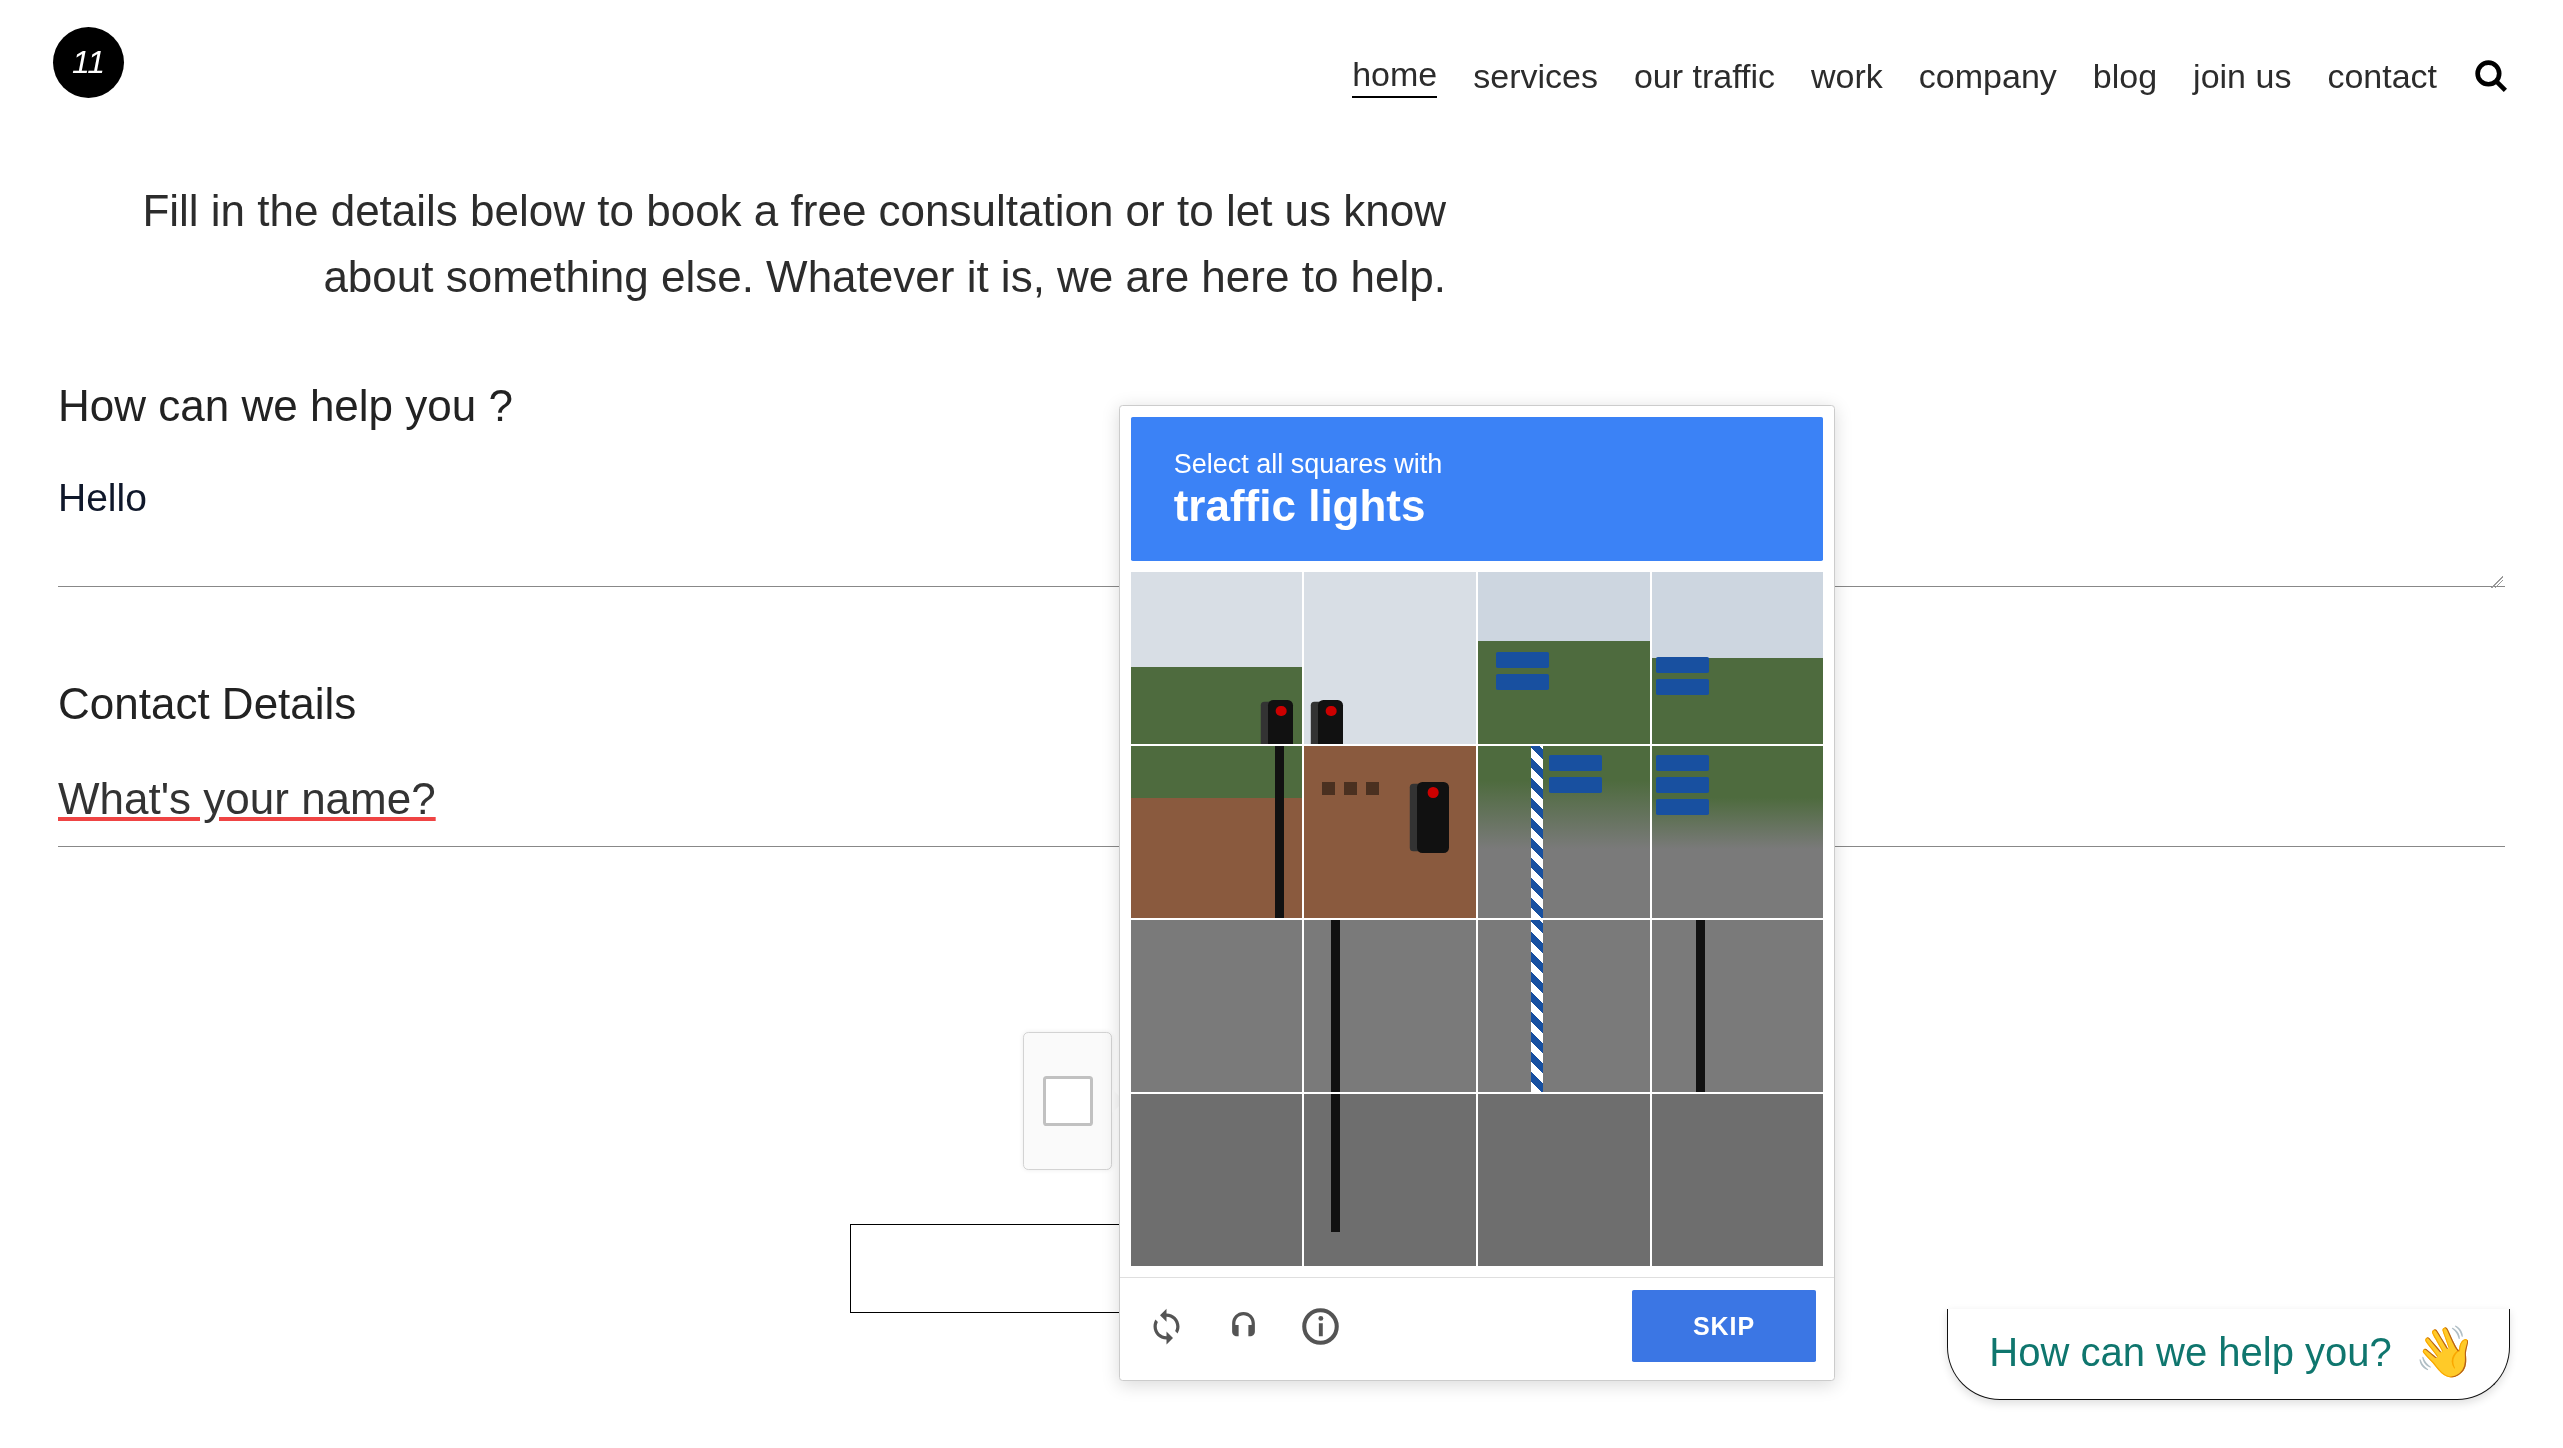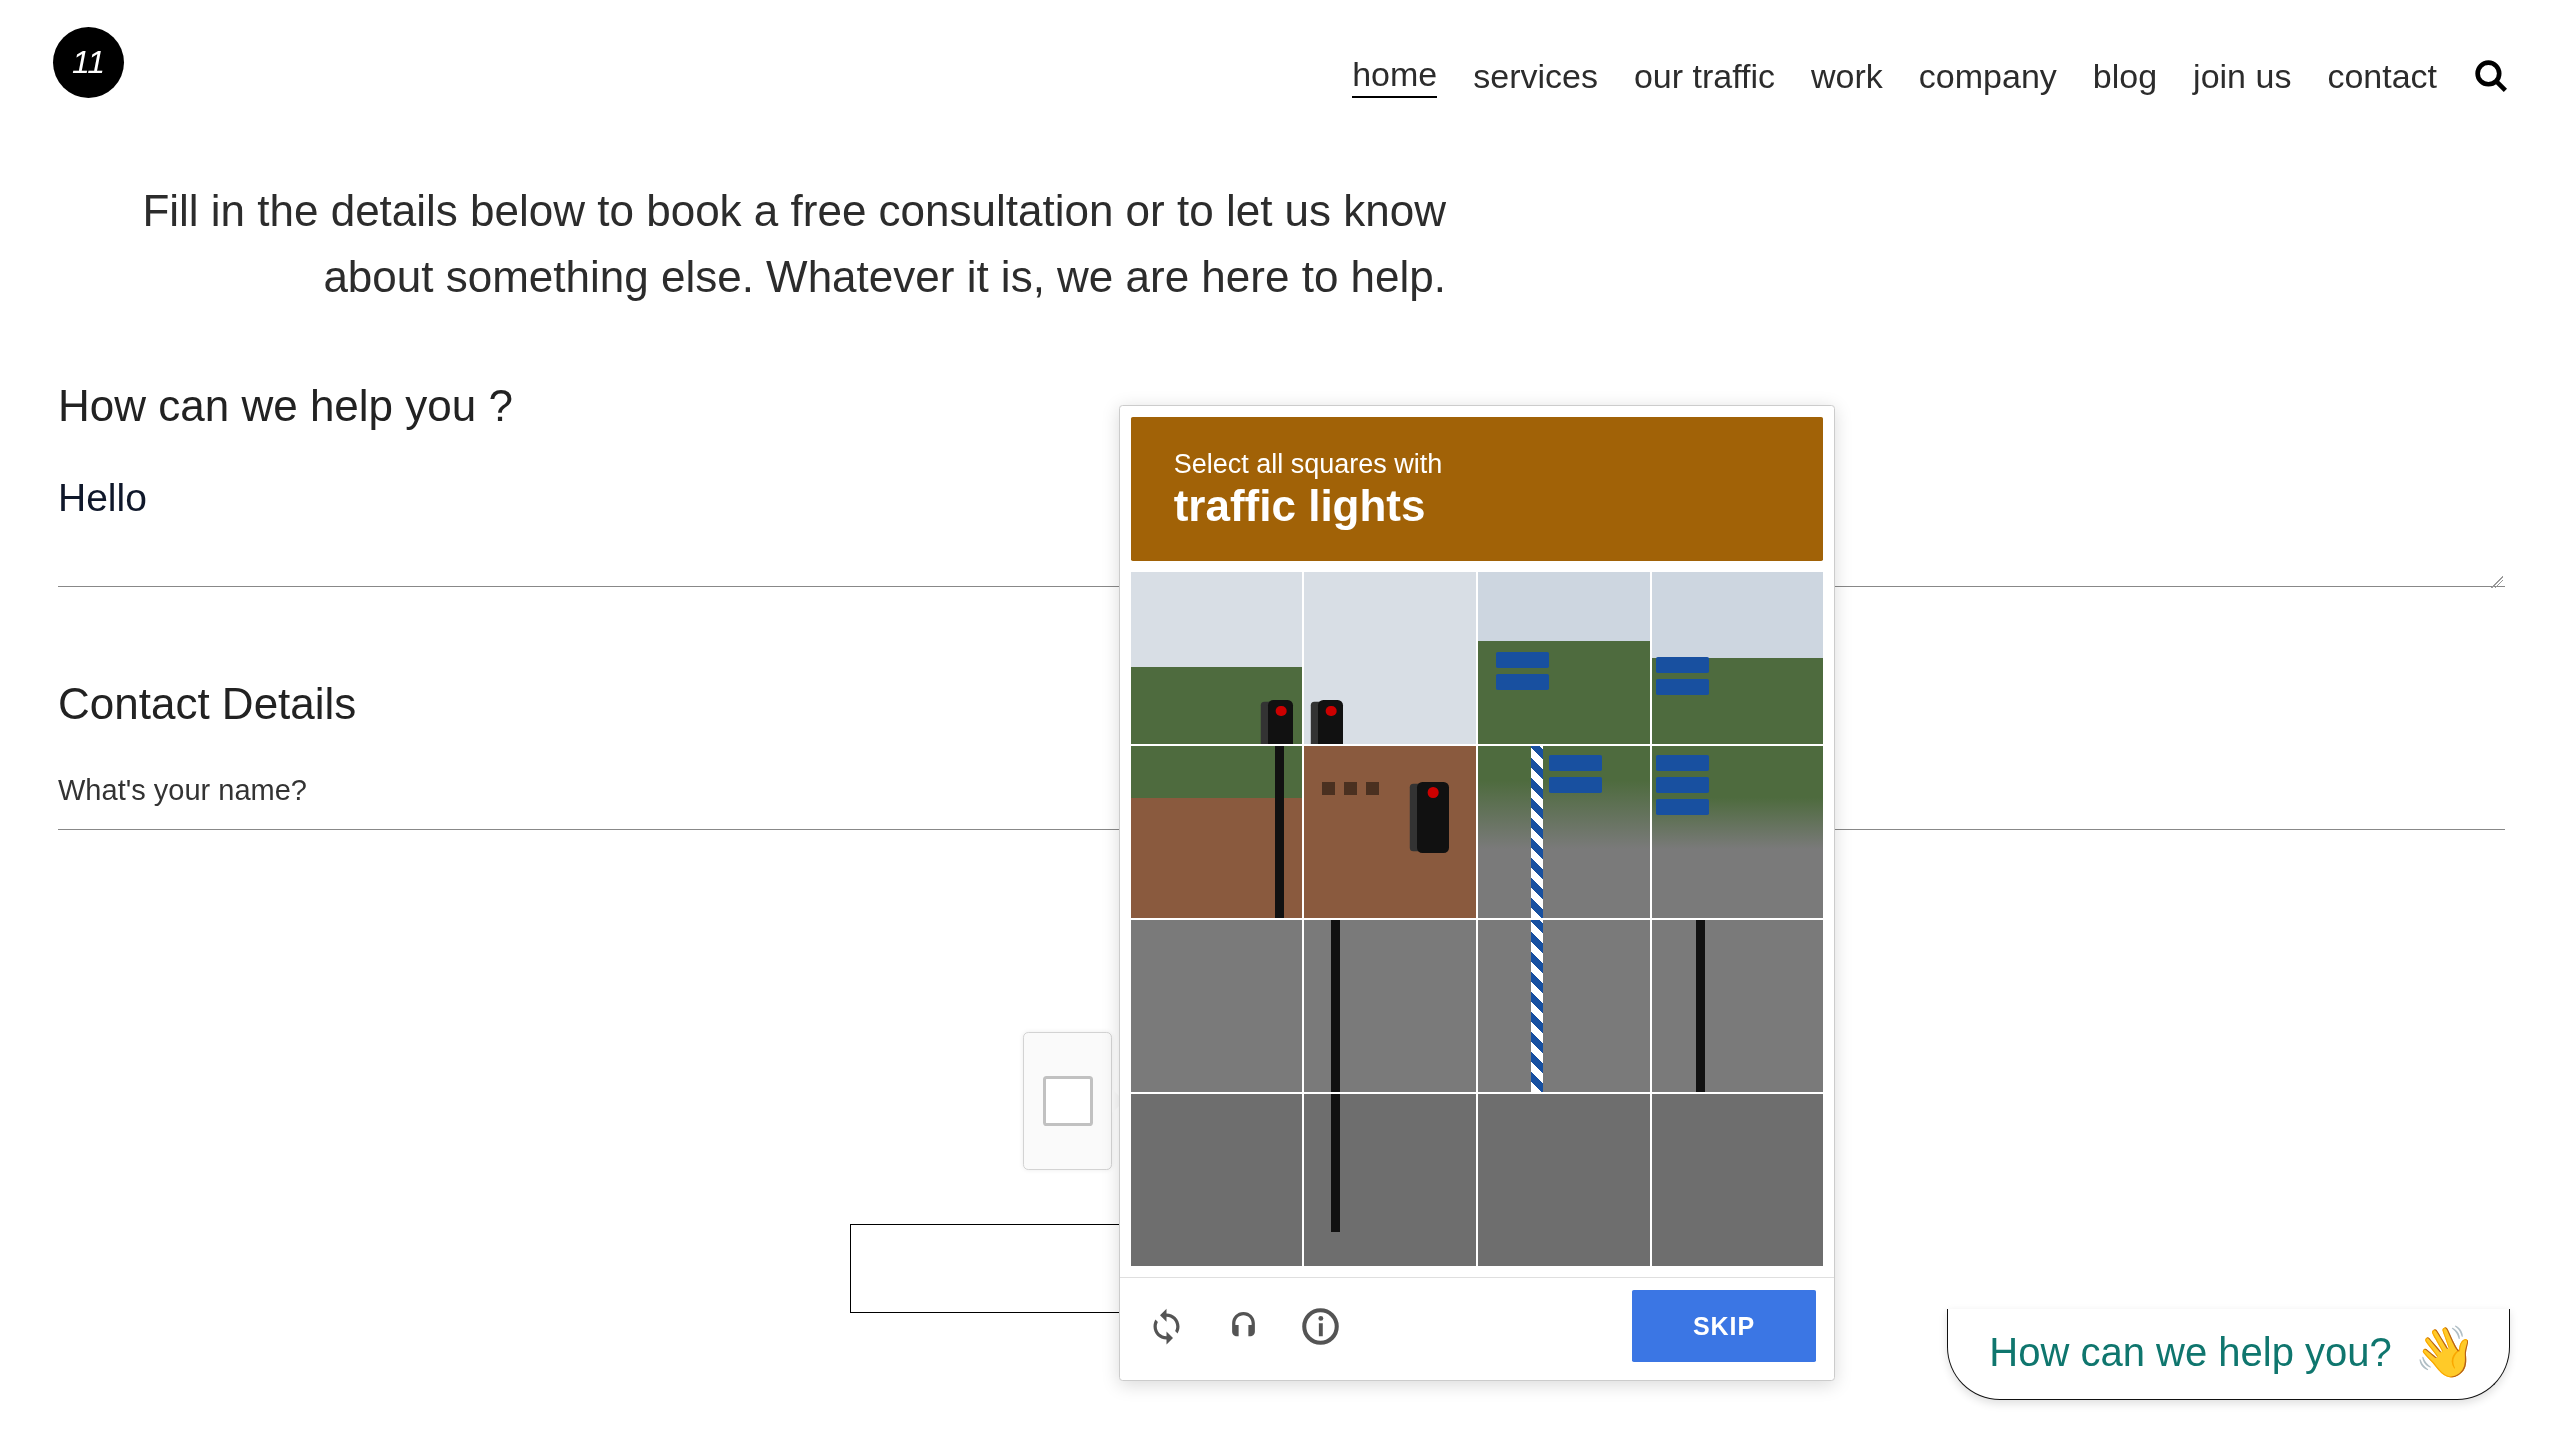--- a/index.html
+++ b/index.html
@@ -15,31 +15,31 @@
     .search-icon-svg { width: 37px; height: 37px; stroke: #000; stroke-width: 3; fill: none; }
 
     
     .content { padding: 0 58px; }
     .intro { font-size: 44px; line-height: 1.5; color: #2c2c2c; max-width: 1388px; margin-top: 53px; margin-bottom: 71px; font-weight: 400; text-align: right; }
     .section-title { font-size: 44px; font-weight: 500; color: #222; margin-bottom: 36px; margin-top: 17px; }
     .textarea-wrap { position: relative; margin-bottom: 89px; }
     .form-textarea { width: 100%; border: none; border-bottom: 1.8px solid #888; font-size: 39px; color: #0f172a; padding: 9px 0 27px 0; resize: none; outline: none; height: 120px; font-family: inherit; }
     .resize-handle { position: absolute; right: 0; bottom: 0; width: 18px; height: 18px; }
     .resize-handle::before { content:''; position:absolute; right:1.8px; bottom:1.8px; width:12.5px; height:12.5px; background: linear-gradient(135deg, transparent 50%, #999 50%, #999 55%, transparent 55%, transparent 65%, #999 65%, #999 70%, transparent 70%); }
-    .form-input { width: 100%; border: none; border-bottom: 1.8px solid #888; font-size: 29px; color: #000000; padding: 9px 0 22px 0; outline: none; font-family: inherit; }
+    .form-input { width: 100%; border: none; border-bottom: 1.8px solid #888; font-size: 44px; color: #ef4444; padding: 9px 0 22px 0; outline: none; font-family: inherit; text-decoration: underline; }
     .form-input::placeholder, .form-textarea::placeholder { color: #333; opacity: 1; }
 
     
     .recaptcha-anchor { position: absolute; left: 1023px; top: 1032px; width: 89px; height: 138px; background: #fafafa; border: 1.8px solid #d3d3d3; border-radius: 5.3px; box-shadow: 0 0 5.3px rgba(0,0,0,0.08); display: flex; align-items: center; justify-content: center; }
     .recaptcha-checkbox { width: 50px; height: 50px; border: 3.6px solid #c1c1c1; border-radius: 3.6px; background: #fff; }
     .recaptcha-anchor-arrow { position: absolute; right: -12.5px; top: 50%; transform: translateY(-50%); width: 0; height: 0; border-top: 12.5px solid transparent; border-bottom: 12.5px solid transparent; border-left: 12.5px solid #fafafa; }
 
     
     .recaptcha { position: absolute; left: 1119px; top: 405px; width: 716px; background: #fff; border: 0.9px solid #ccc; border-radius: 3.6px; box-shadow: 0 3.6px 18px rgba(0,0,0,0.15); }
-    .recaptcha-header { background: #a16207; color: #fff; padding: 32px 43px 30px 43px; margin: 10.7px; border-radius: 1.8px; }
+    .recaptcha-header { background: #3b82f6; color: #fff; padding: 32px 43px 30px 43px; margin: 10.7px; border-radius: 1.8px; }
     .recaptcha-instr { font-size: 27px; font-weight: 400; margin-bottom: 1.8px; }
     .recaptcha-subject { font-size: 44px; font-weight: 700; }
     .recaptcha-grid { margin: 0 10.7px 10.7px 10.7px; display: grid; grid-template-columns: repeat(4,1fr); grid-template-rows: repeat(4,1fr); gap: 1.8px; background: #fff; height: 694px; }
     .recaptcha-cell { background: #777; position: relative; overflow: hidden; cursor: pointer; }
     
     .c1{background:linear-gradient(#d8dee5 55%, #4e6b3e 55%);} 
     .c2{background:#d8dee5;}
     .c3{background:linear-gradient(#cdd6e0 40%, #4e6b3e 40%);} 
     .c4{background:linear-gradient(#cdd6e0 50%, #4e6b3e 50%);} 
     .c5{background:linear-gradient(#4e6b3e 30%, #8a5a3e 30%);} 

